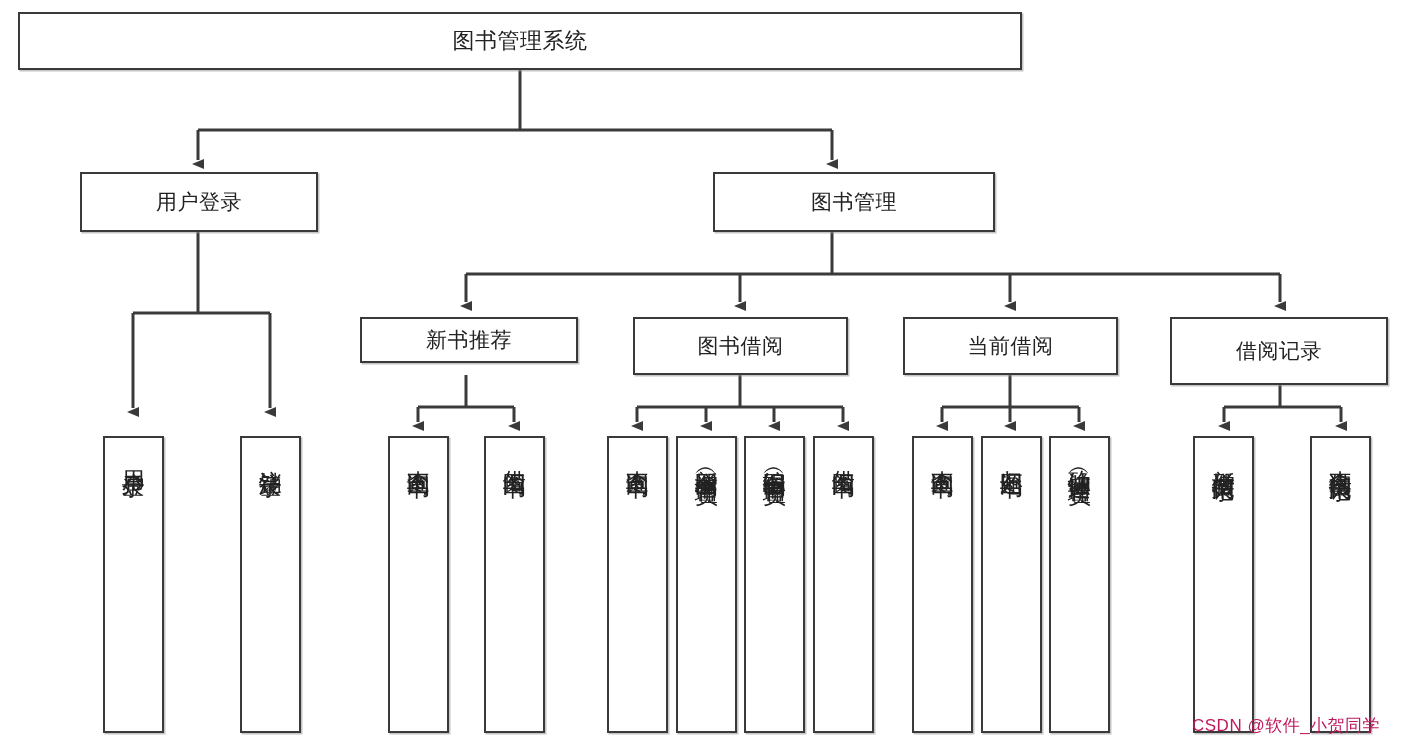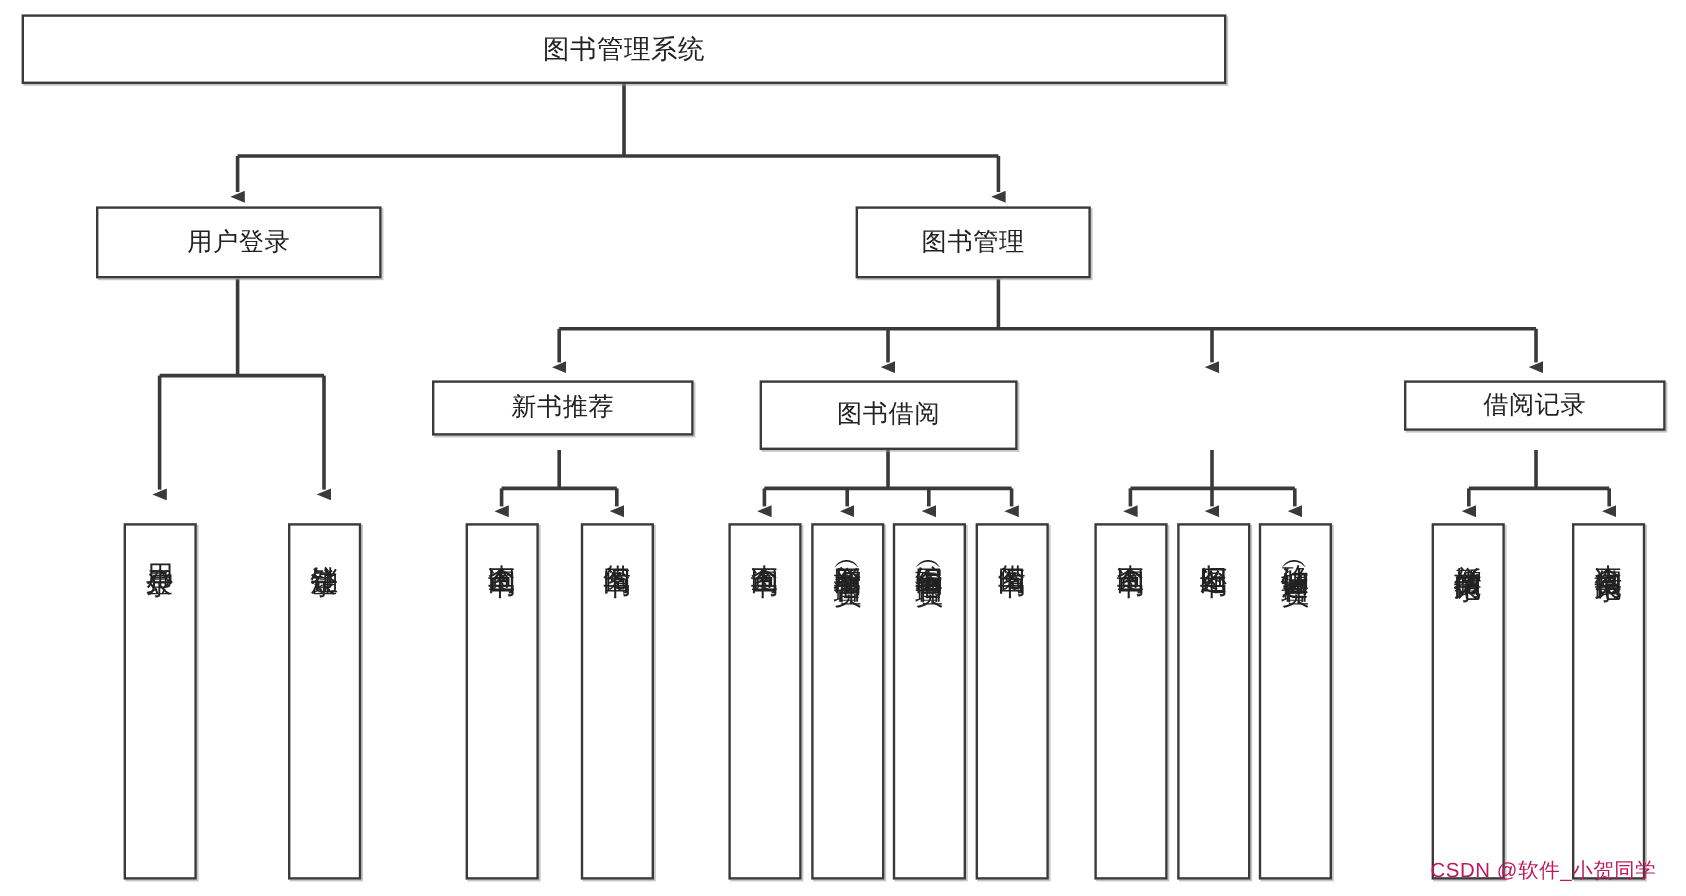--- a/index.html
+++ b/index.html
@@ -127,31 +127,34 @@
     </g>
   </svg>
 
   <div class="node root horiz" style="left:18px; top:12px; width:1004px; height:58px;">
     <span class="label">图书管理系统</span>
   </div>
 
   <div class="node horiz" style="left:80px; top:172px; width:238px; height:60px;">
     <span class="label">用户登录</span>
   </div>
-  <div class="node horiz" style="left:713px; top:172px; width:196px; height:60px;">
+  <div class="node horiz" style="left:713px; top:172px; width:282px; height:60px;">
     <span class="label">图书管理</span>
   </div>
 
   <div class="node horiz" style="left:360px; top:317px; width:218px; height:46px;">
     <span class="label">新书推荐</span>
   </div>
   <div class="node horiz" style="left:633px; top:317px; width:215px; height:58px;">
     <span class="label">图书借阅</span>
   </div>
-  <div class="node horiz" style="left:1170px; top:317px; width:218px; height:42px;">
+  <div class="node horiz" style="left:903px; top:317px; width:215px; height:58px;">
+    <span class="label">当前借阅</span>
+  </div>
+  <div class="node horiz" style="left:1170px; top:317px; width:218px; height:68px;">
     <span class="label">借阅记录</span>
   </div>
 
   <div class="node vert" style="left:103px; top:436px; width:61px; height:297px;">
     <span class="label">用户登录</span>
   </div>
   <div class="node vert" style="left:240px; top:436px; width:61px; height:297px;">
     <span class="label">注销登录</span>
   </div>
 

